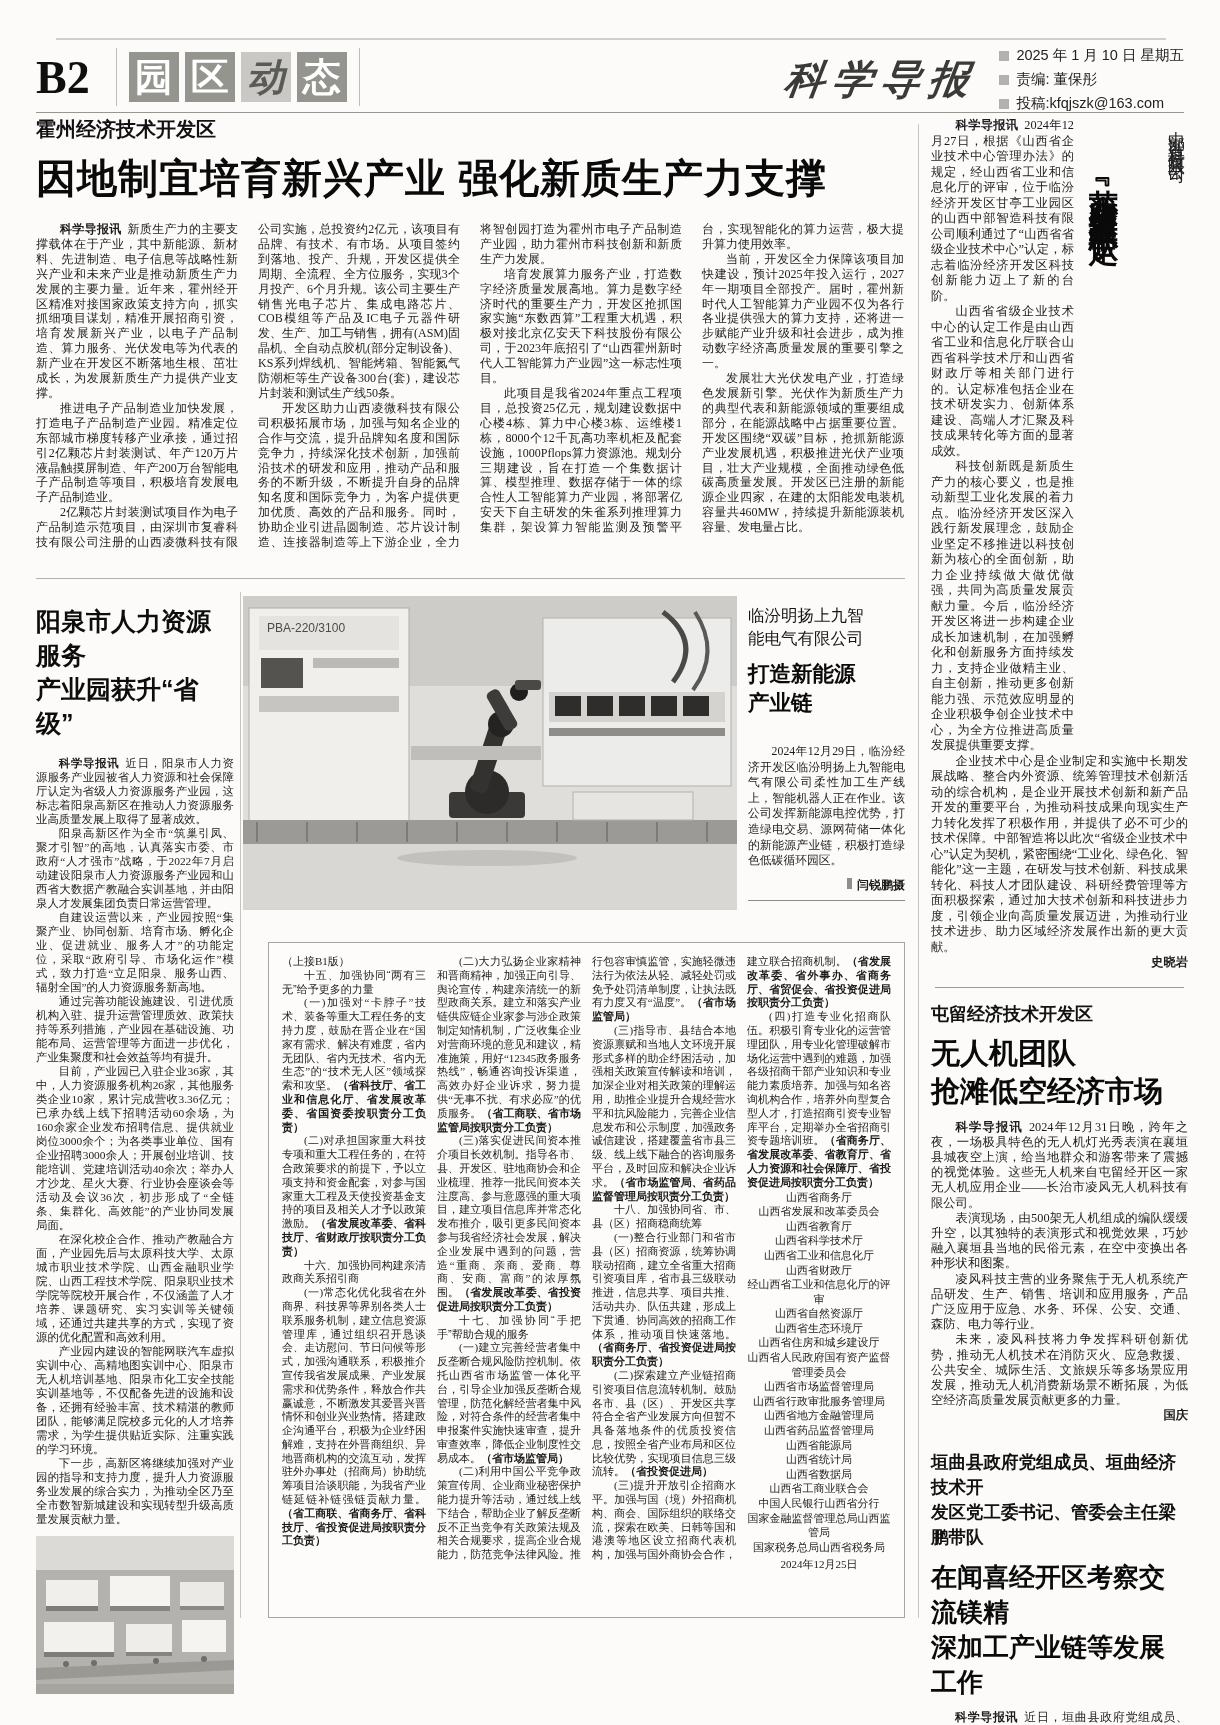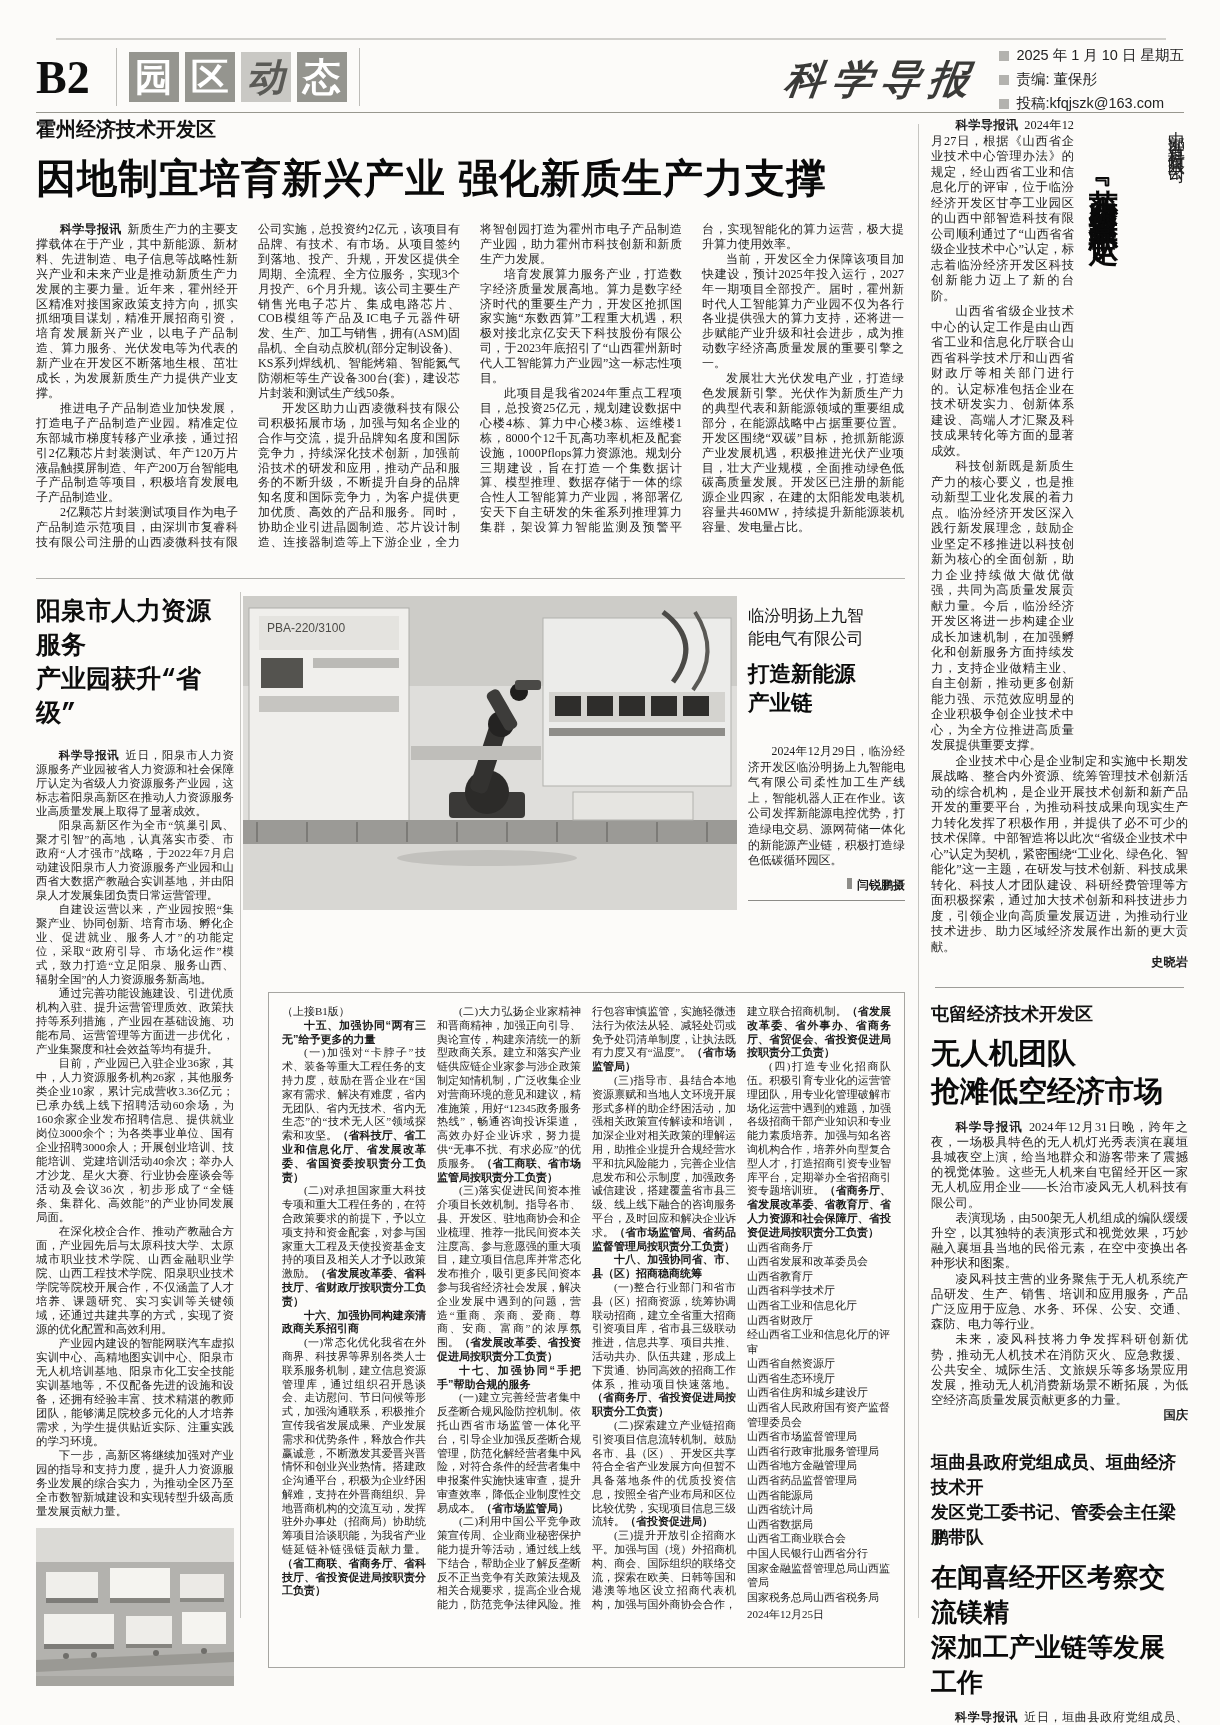--- a/index.html
+++ b/index.html
@@ -22,52 +22,52 @@
             transform:skewX(-8deg);font-family:"Liberation Serif",serif;}
   .pubinfo{display:flex;flex-direction:column;gap:5px;font-size:14.5px;font-family:"Liberation Sans",sans-serif;color:#222;}
   .pubinfo .row{display:flex;align-items:center;gap:7px;}
   .sq{width:10px;height:10px;background:#b3b2ae;display:inline-block;flex:none;}
   
   .bt p{margin:0;text-align:justify;text-indent:2em;}
   .bt p.noind{text-indent:0;}
   .bt p.right{text-align:right;text-indent:0;}
   .bt .lead{font-family:"Liberation Sans",sans-serif;font-weight:bold;margin-right:6px;}
   .bt .bold{font-weight:bold;font-family:"Liberation Sans",sans-serif;}
-  .bt p.sec{font-family:"Liberation Sans",sans-serif;font-weight:bold;text-indent:2em;}
+  .bt p.sec{font-family:"Liberation Sans",sans-serif;font-weight:normal;text-indent:2em;}
   
   .main-article{position:absolute;left:36px;top:116px;width:868px;}
   .kicker{font-family:"Liberation Sans",sans-serif;font-weight:bold;font-size:20px;color:#111;}
   .main-headline{font-family:"Liberation Sans",sans-serif;font-weight:bold;font-size:40px;
                  letter-spacing:1px;color:#0a0a0a;margin-top:8px;white-space:nowrap;}
   .main-cols{margin-top:16px;column-count:4;column-gap:20px;font-size:12px;line-height:14.9px;
              height:340px;overflow:hidden;}
   
   .left-col{position:absolute;left:36px;top:576px;width:198px;}
-  .lc-head{font-family:Liberation Mono, monospace;font-weight:bold;font-size:25px;line-height:34px;
-           color:#0d0d0d;margin:20px 0 16px 0;}
+  .lc-head{font-family:Liberation Sans, sans-serif;font-weight:bold;font-size:25px;line-height:34px;
+           color:#0d0d0d;margin:28px 0 16px 0;}
   .lc-body{font-size:11.4px;line-height:14px;height:770px;overflow:hidden;}
   .lc-photo{margin-top:10px;}
   
   .photo-wrap{position:absolute;left:243px;top:596px;width:494px;height:376px;}
   
   .caption{position:absolute;left:748px;top:604px;width:157px;}
   .cap-kick{font-family:"Liberation Sans",sans-serif;font-size:16.5px;line-height:23px;color:#161616;}
   .cap-head{font-family:"Liberation Sans",sans-serif;font-weight:bold;font-size:21.5px;line-height:29px;
             color:#0a0a0a;margin-top:10px;}
   .cap-body{margin-top:26px;font-size:11.8px;line-height:15.6px;text-align:justify;}
   .cap-body p{margin:0;text-indent:2em;}
   .cap-credit{margin-top:8px;text-align:right;font-family:"Liberation Sans",sans-serif;font-weight:bold;
               font-size:12px;border-bottom:1px solid #8c8b87;padding-bottom:6px;}
   .cap-credit .bar{display:inline-block;width:5px;height:11px;background:#8f8e8a;margin-right:5px;}
   
-  .cont-box{position:absolute;left:268px;top:992px;width:637px;height:676px;border:1px solid #a6a5a1;
+  .cont-box{position:absolute;left:268px;top:942px;width:637px;height:676px;border:1px solid #a6a5a1;
             background:#fdfcfa;box-sizing:border-box;padding:12px 13px;}
   .cont-flow{column-count:4;column-gap:11px;font-size:11px;line-height:13.8px;height:648px;overflow:hidden;}
   .cont-flow p{margin:0;}
-  .signers div{text-align:left;line-height:14.6px;}
+  .signers div{text-align:center;line-height:14.6px;}
   .signers .date{margin-top:3px;}
   
   .right-col{position:absolute;left:931px;top:118px;width:257px;}
   .ra-body{font-size:12.3px;line-height:15.5px;}
   .ra-float{float:right;width:104px;height:608px;margin-left:10px;margin-bottom:6px;
             display:flex;justify-content:space-between;}
   .v-head{writing-mode:vertical-rl;font-family:"Liberation Serif",serif;font-weight:bold;
           font-size:29px;letter-spacing:3px;color:#0a0a0a;margin-top:48px;}
   .v-kick{writing-mode:vertical-rl;font-family:"Liberation Sans",sans-serif;font-size:17px;
           letter-spacing:4px;color:#222;}

